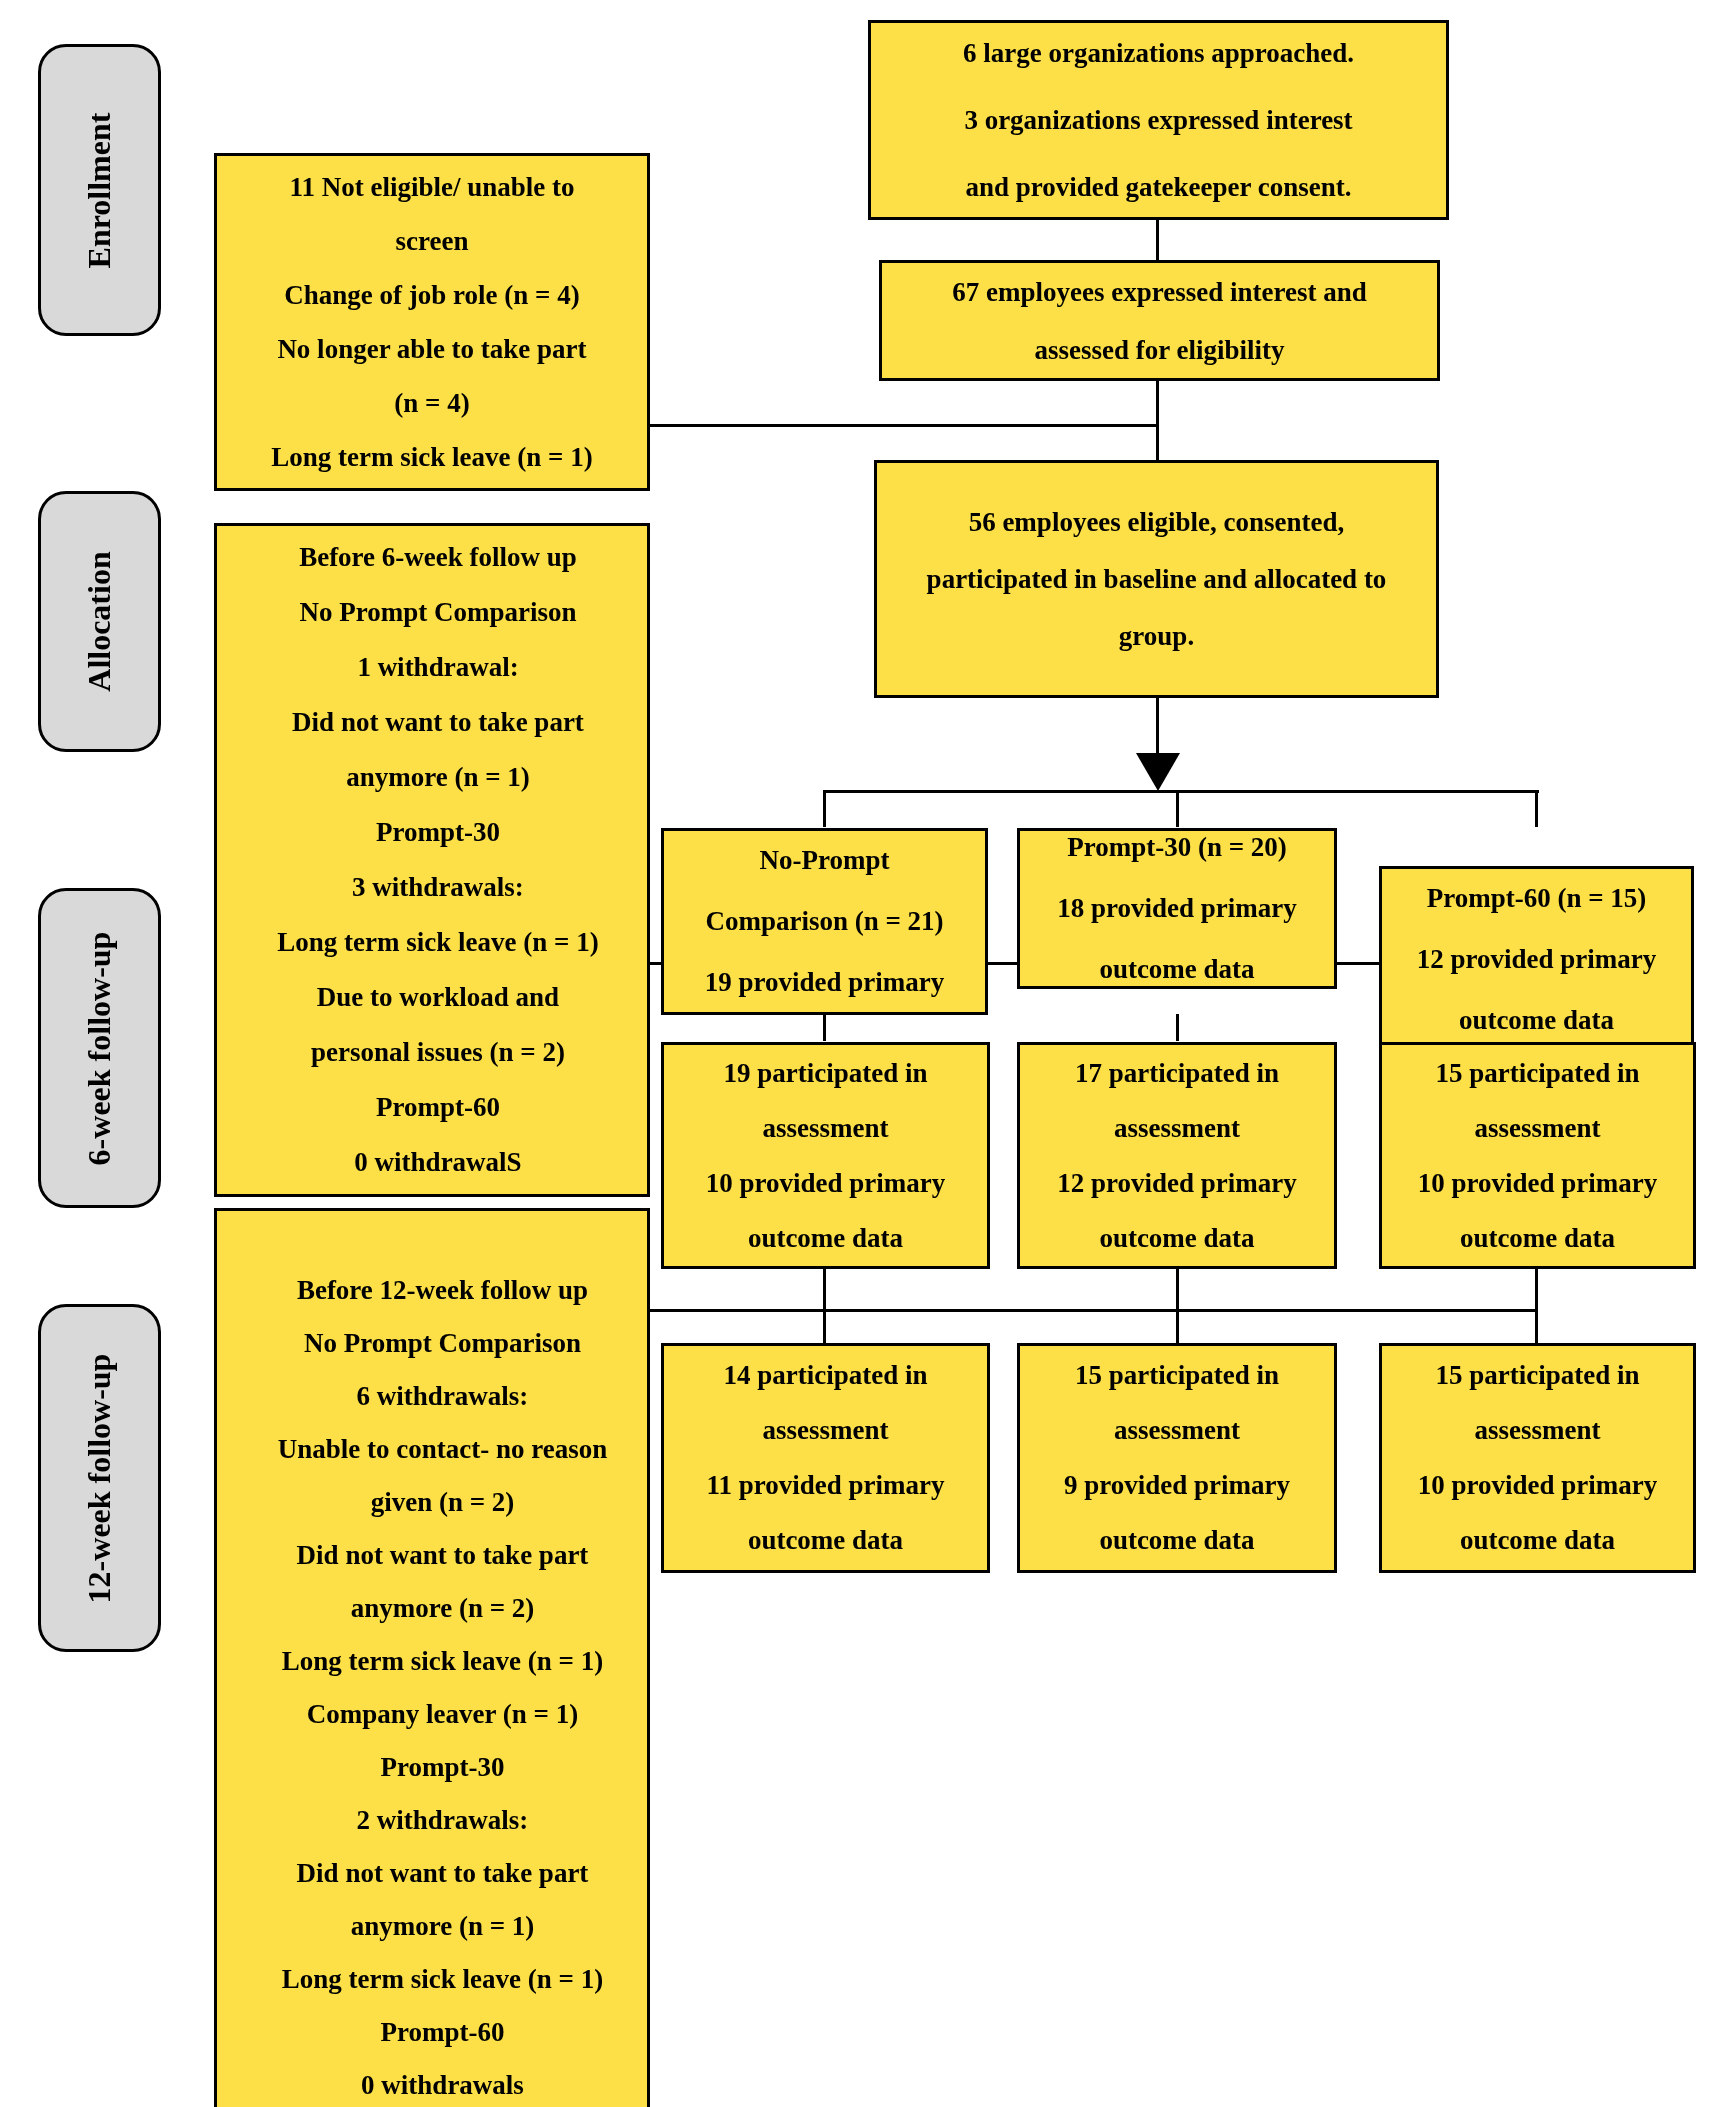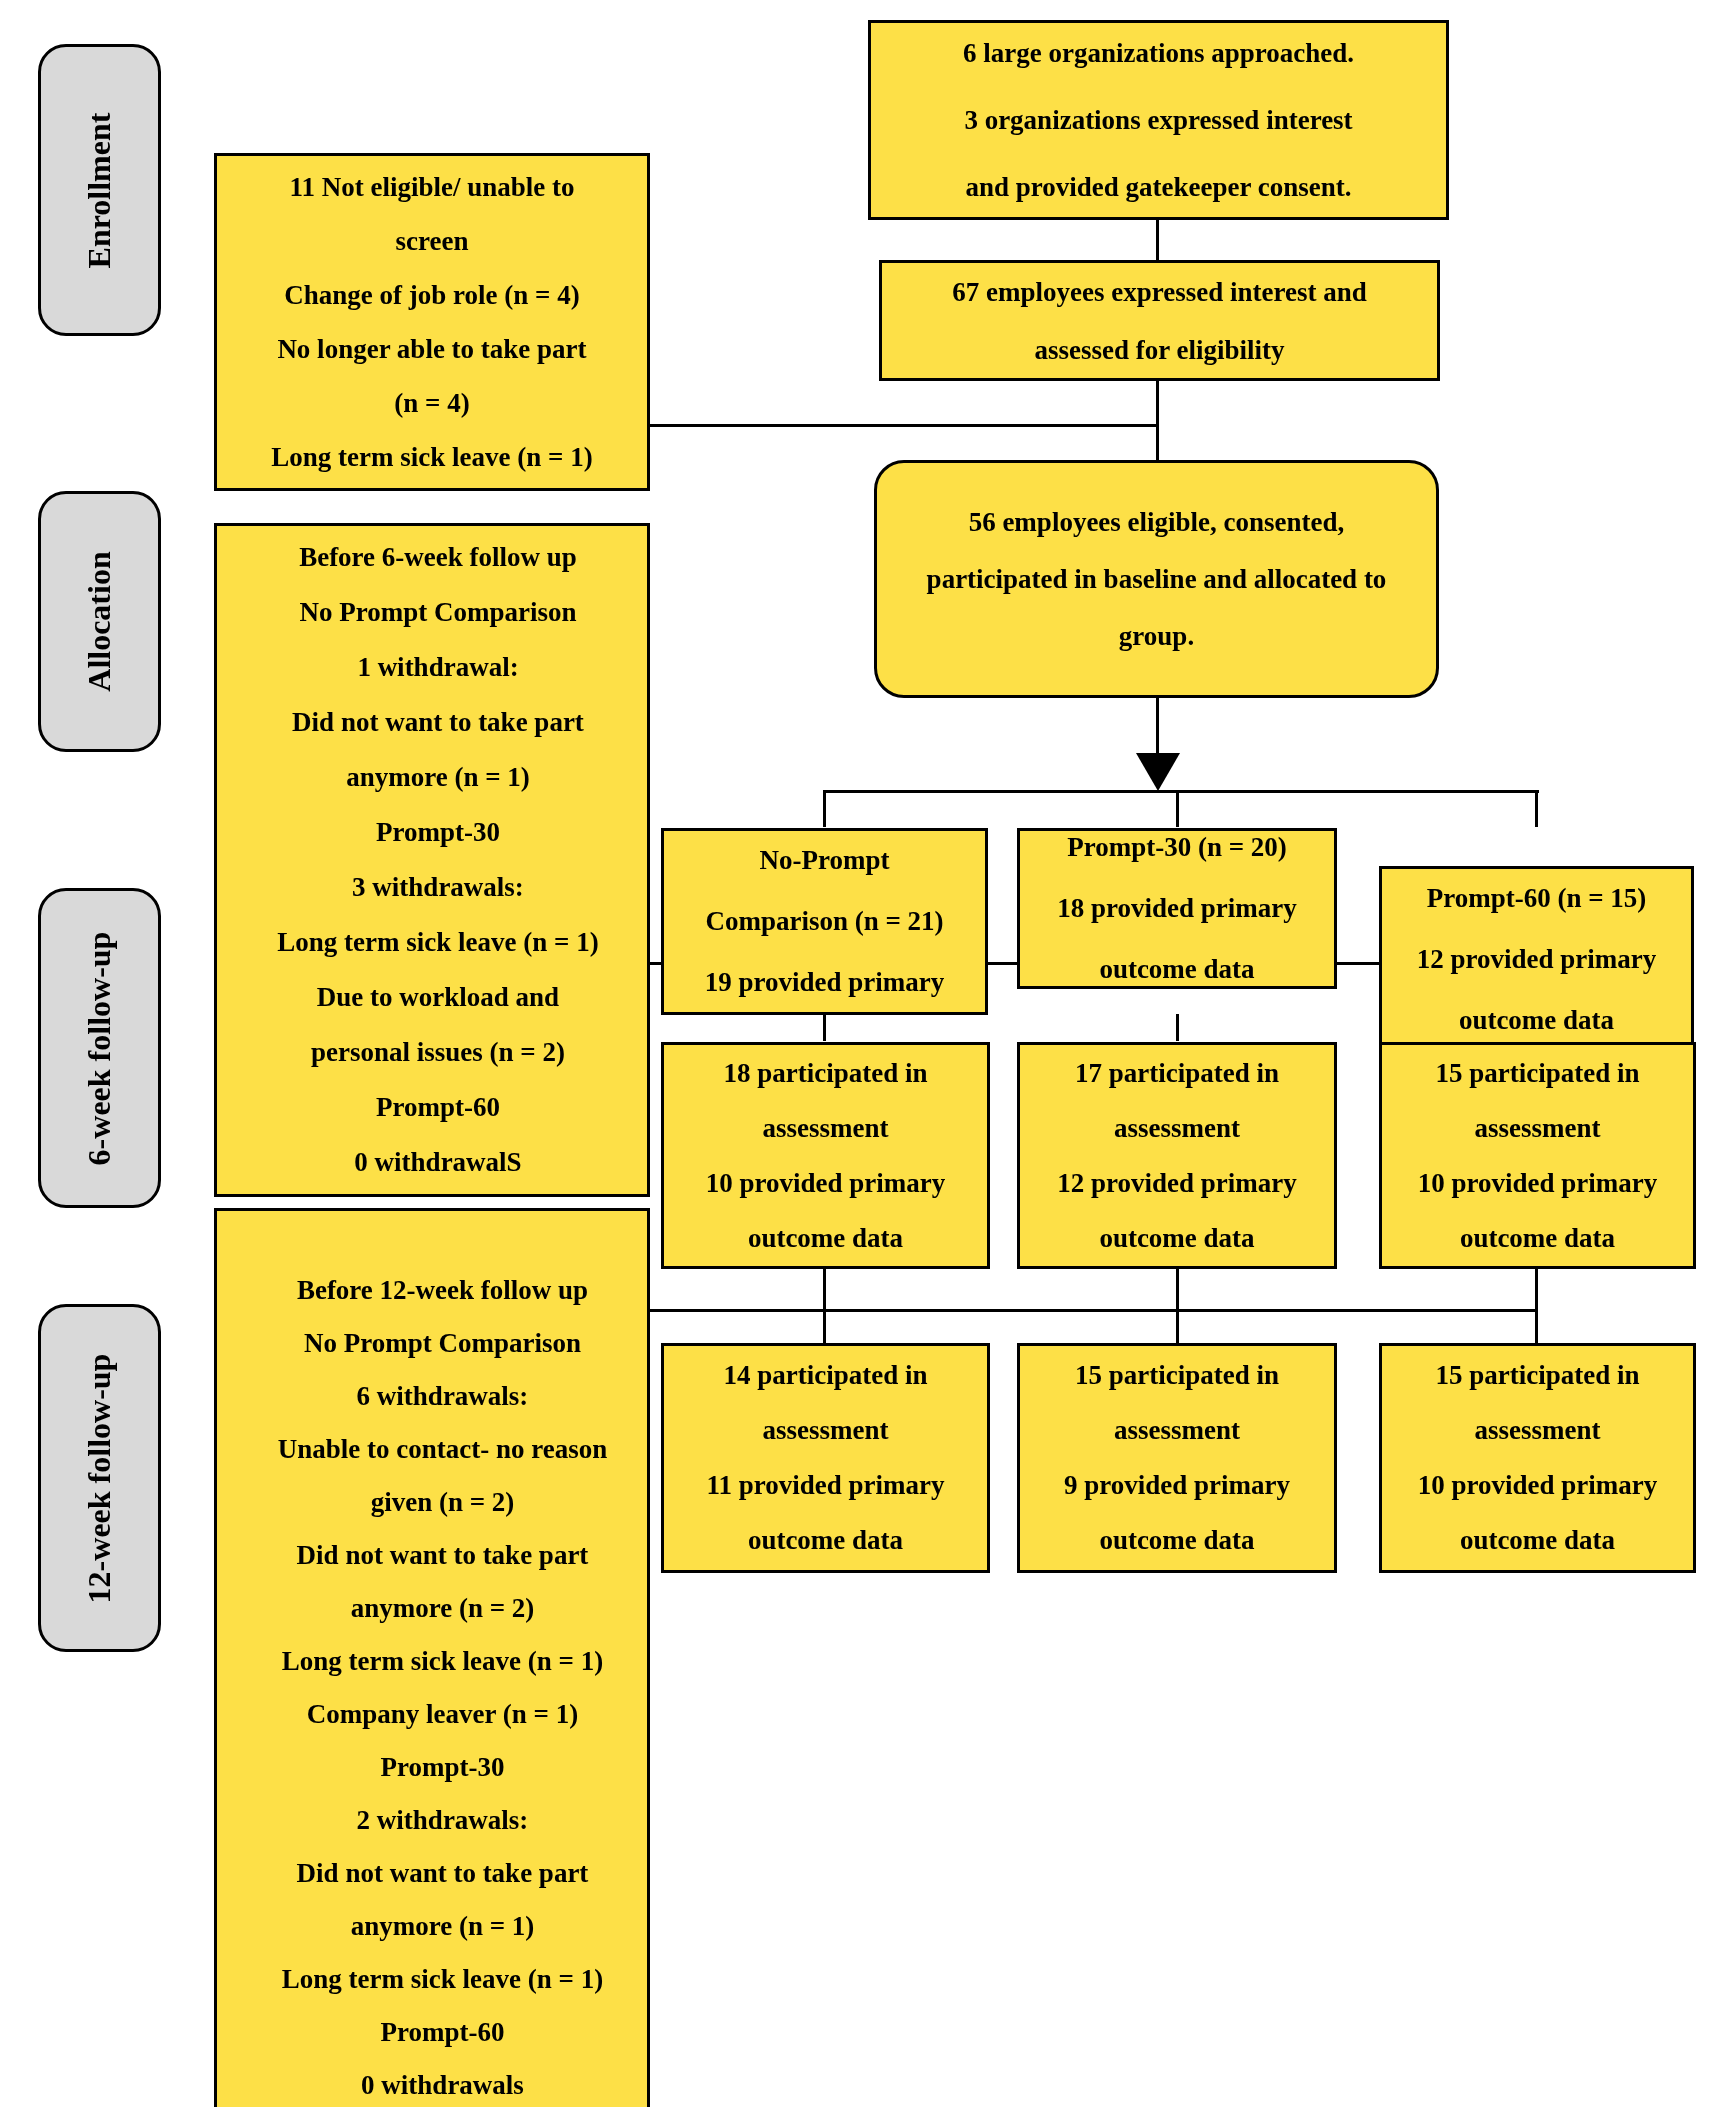--- a/index.html
+++ b/index.html
@@ -103,21 +103,21 @@
 
   <div class="box lh114" style="left:214px;top:153px;width:436px;height:338px;">
       <div class="line">11 Not eligible/ unable to</div>
       <div class="line">screen</div>
       <div class="line">Change of job role (n = 4)</div>
       <div class="line">No longer able to take part</div>
       <div class="line">(n = 4)</div>
       <div class="line">Long term sick leave (n = 1)</div>
     </div>
 
-  <div class="box lh122" style="left:874px;top:460px;width:565px;height:238px;border-radius:30px;">
+  <div class="box lh122" style="left:874px;top:460px;width:565px;height:238px;">
       <div class="line">56 employees eligible, consented,</div>
       <div class="line">participated in baseline and allocated to</div>
       <div class="line">group.</div>
     </div>
 
   <div class="box lh118" style="left:214px;top:523px;width:436px;height:674px;padding-left:12px;">
       <div class="line">Before 6-week follow up</div>
       <div class="line">No Prompt Comparison</div>
       <div class="line">1 withdrawal:</div>
       <div class="line">Did not want to take part</div>
@@ -160,21 +160,21 @@
       <div class="line">18 provided primary</div>
       <div class="line">outcome data</div>
     </div>
   <div class="box lh130" style="left:1379px;top:828px;width:315px;height:187px;margin-top:38px;">
       <div class="line">Prompt-60 (n = 15)</div>
       <div class="line">12 provided primary</div>
       <div class="line">outcome data</div>
     </div>
 
   <div class="box lh118" style="left:661px;top:1042px;width:329px;height:227px;">
-      <div class="line">18 participated in</div>
+      <div class="line">19 participated in</div>
       <div class="line">assessment</div>
       <div class="line">10 provided primary</div>
       <div class="line">outcome data</div>
     </div>
   <div class="box lh118" style="left:1017px;top:1042px;width:320px;height:227px;">
       <div class="line">17 participated in</div>
       <div class="line">assessment</div>
       <div class="line">12 provided primary</div>
       <div class="line">outcome data</div>
     </div>

